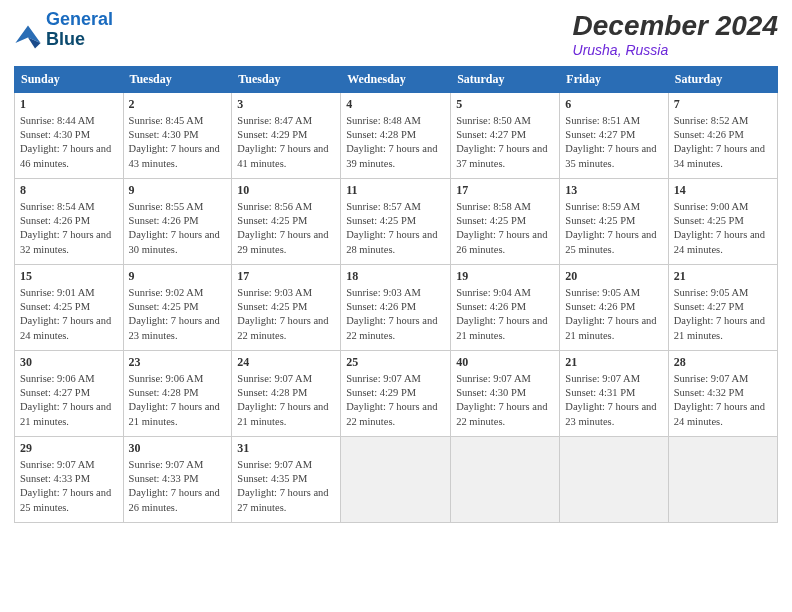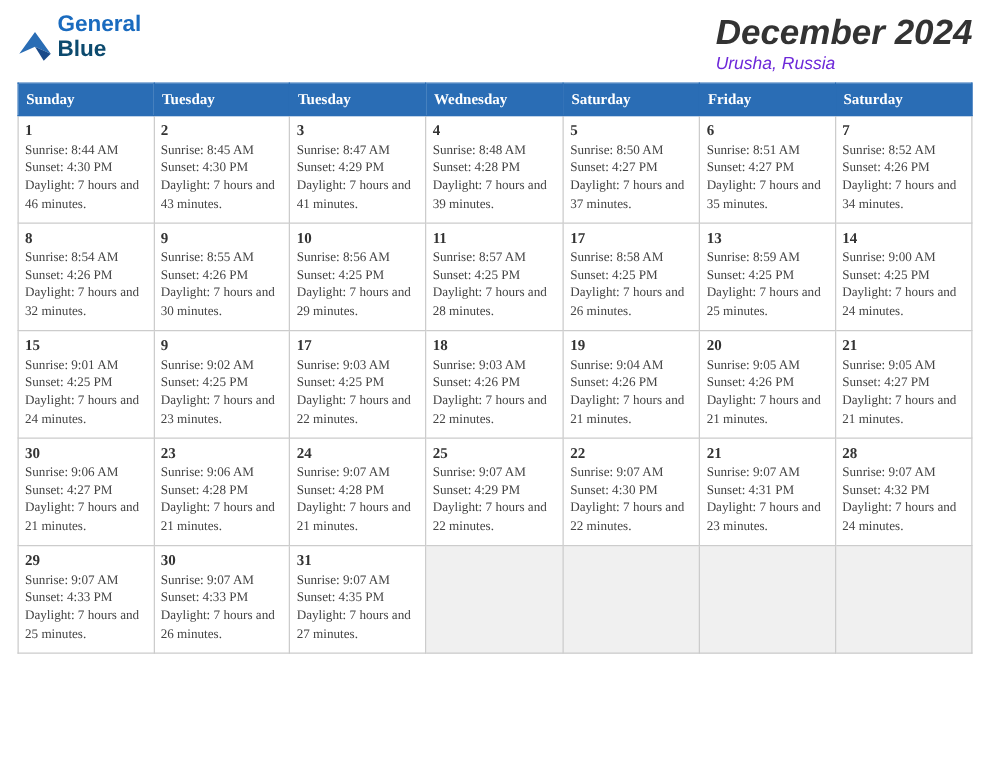--- a/index.html
+++ b/index.html
@@ -224,21 +224,21 @@
           </td>
           <td>
             <span class="day-num">24</span>
             <div class="day-info">Sunrise: 9:07 AM<br>Sunset: 4:28 PM<br>Daylight: 7 hours and 21 minutes.</div>
           </td>
           <td>
             <span class="day-num">25</span>
             <div class="day-info">Sunrise: 9:07 AM<br>Sunset: 4:29 PM<br>Daylight: 7 hours and 22 minutes.</div>
           </td>
           <td>
-            <span class="day-num">22</span>
+            <span class="day-num">40</span>
             <div class="day-info">Sunrise: 9:07 AM<br>Sunset: 4:30 PM<br>Daylight: 7 hours and 22 minutes.</div>
           </td>
           <td>
             <span class="day-num">21</span>
             <div class="day-info">Sunrise: 9:07 AM<br>Sunset: 4:31 PM<br>Daylight: 7 hours and 23 minutes.</div>
           </td>
           <td>
             <span class="day-num">28</span>
             <div class="day-info">Sunrise: 9:07 AM<br>Sunset: 4:32 PM<br>Daylight: 7 hours and 24 minutes.</div>
           </td>

